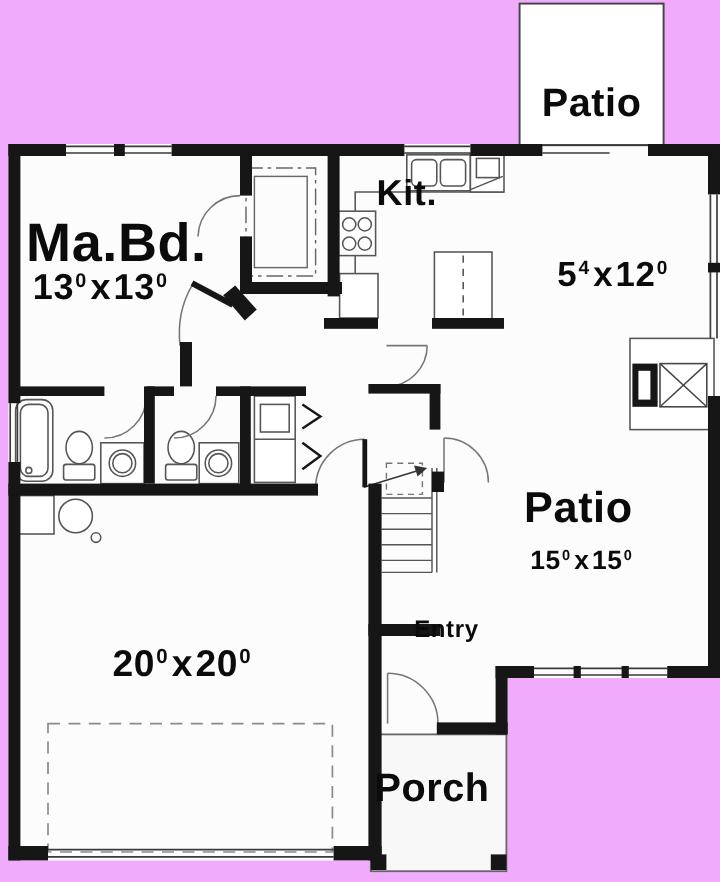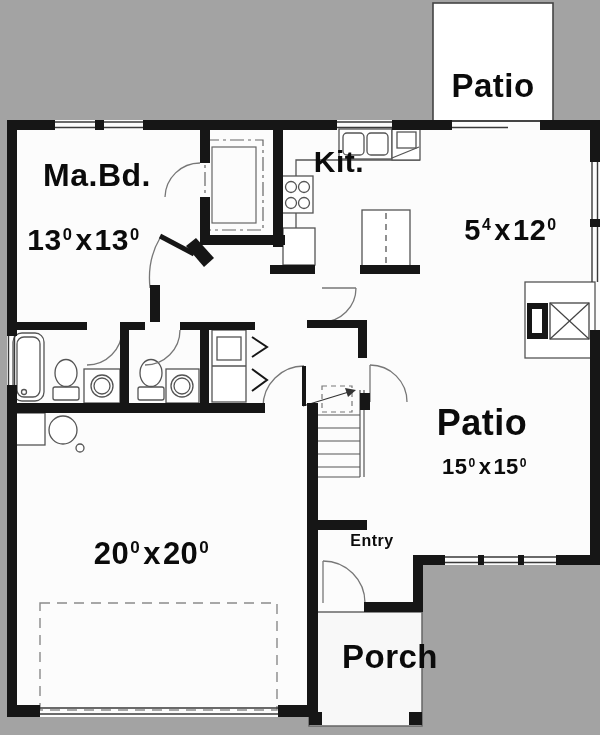--- a/index.html
+++ b/index.html
@@ -1,17 +1,17 @@
 <!DOCTYPE html>
 <html><head>
 <meta charset="utf-8">
 <style>
   html,body{margin:0;padding:0;background:#ffffff;}
   .plan-canvas{
-    position:relative;width:600px;height:735px;background:#a3a3a3;
+    position:relative;width:600px;height:735px;background:#f0abfc;
     font-family:"Liberation Sans", sans-serif;overflow:hidden;
   }
   .plan-canvas svg{position:absolute;left:0;top:0;}
   .room-label,.dim{
     position:absolute;transform:translate(-50%,-50%);
     font-weight:700;color:#0b0b0b;white-space:nowrap;letter-spacing:.5px;
     line-height:1;
   }
   .dim .sup{font-size:.55em;position:relative;top:-.62em;padding:0 1px;}
   .dim .xsep{padding:0 2px;}
@@ -221,37 +221,37 @@
     <rect x="307" y="320" width="60" height="8"></rect>
     <rect x="358" y="320" width="9" height="38"></rect>
     <rect x="307" y="520" width="60" height="10"></rect>
     <rect x="360" y="393" width="10" height="17"></rect>
     <polygon points="196,238 214,258 204,267 186,246"></polygon>
   </g>
 </svg>
 
 <div class="room-label" style="left:493px;top:85px;font-size:33px">Patio</div>
 
-<div class="room-label" style="left:97px;top:175px;font-size:32px">Ma.Bd.</div>
+<div class="room-label" style="left:97px;top:202px;font-size:45px">Ma.Bd.</div>
 <div class="dim" style="left:84px;top:240px;font-size:30px">
   <span>13</span><span class="sup">0</span><span class="xsep">x</span><span>13</span><span class="sup">0</span>
 </div>
 
 <div class="room-label" style="left:339px;top:162px;font-size:30px">Kit.</div>
 
 <div class="dim" style="left:511px;top:230px;font-size:29px">
   <span>5</span><span class="sup">4</span><span class="xsep">x</span><span>12</span><span class="sup">0</span>
 </div>
 
 <div class="room-label" style="left:482px;top:423px;font-size:36px">Patio</div>
 <div class="dim" style="left:485px;top:467px;font-size:22px">
   <span>15</span><span class="sup">0</span><span class="xsep">x</span><span>15</span><span class="sup">0</span>
 </div>
 
 <div class="dim" style="left:152px;top:553px;font-size:31px">
   <span>20</span><span class="sup">0</span><span class="xsep">x</span><span>20</span><span class="sup">0</span>
 </div>
 
-<div class="room-label" style="left:372px;top:541px;font-size:16px">Entry</div>
-
-<div class="room-label" style="left:390px;top:656px;font-size:33px">Porch</div>
+<div class="room-label" style="left:372px;top:525px;font-size:20px">Entry</div>
+
+<div class="room-label" style="left:360px;top:656px;font-size:33px">Porch</div>
 
 </div>
 
 </body></html>

